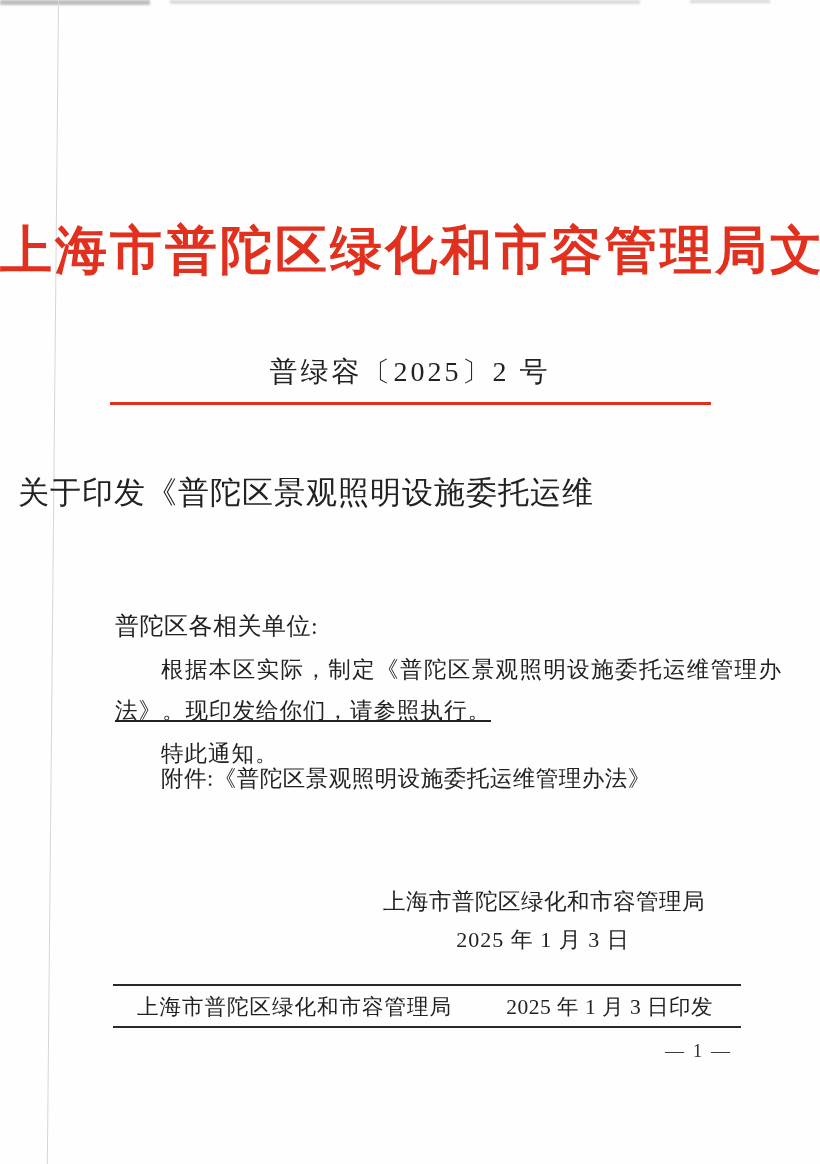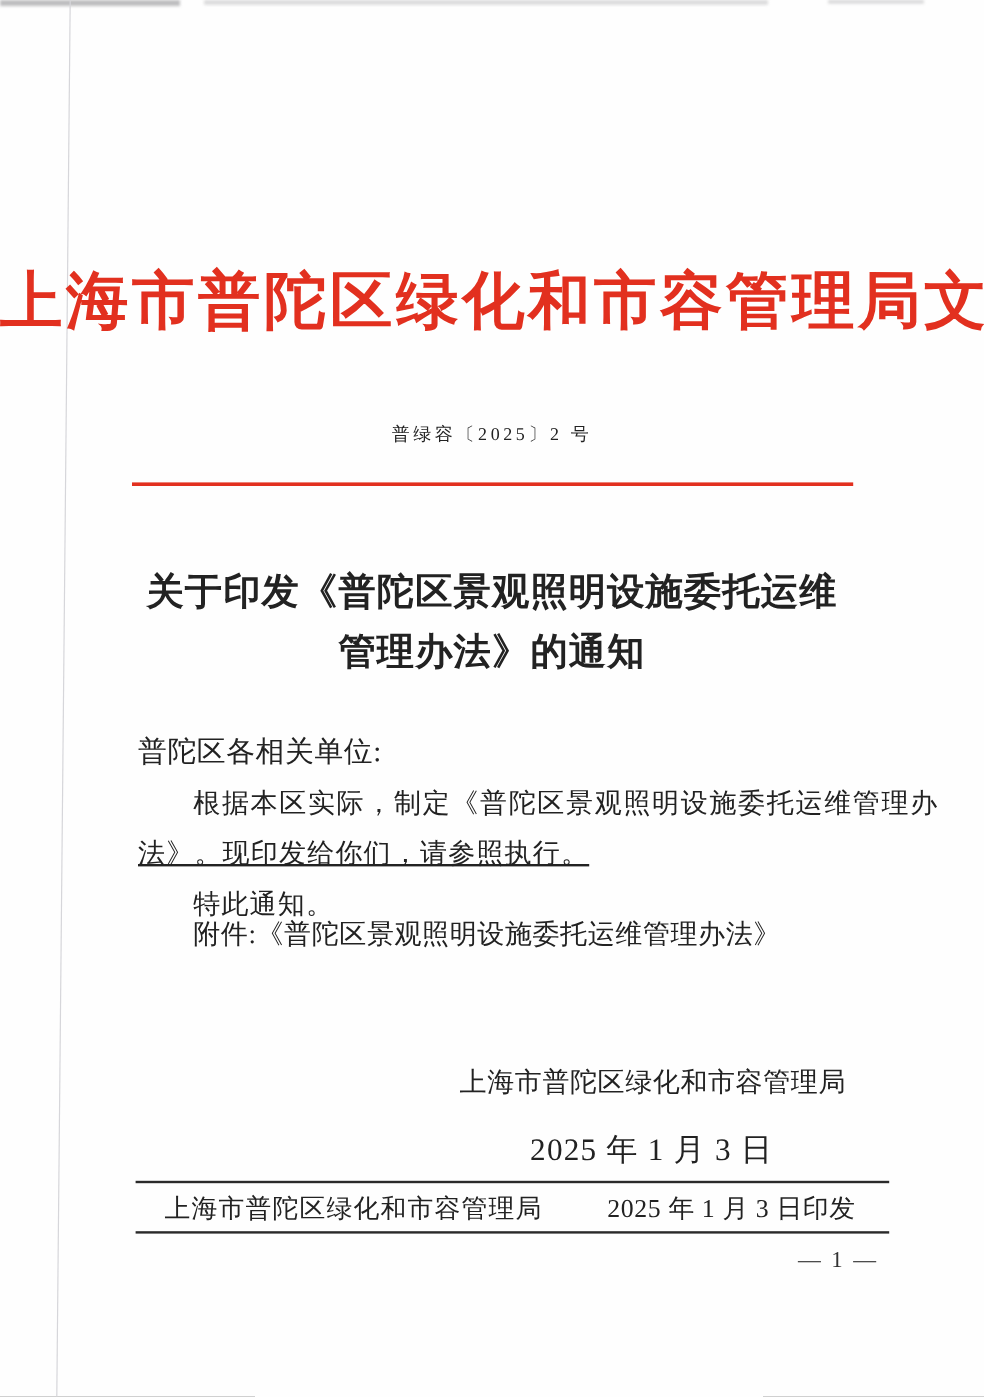--- a/index.html
+++ b/index.html
@@ -25,45 +25,45 @@
     background: #d6d6da; transform: rotate(0.55deg); transform-origin: top left;
   }
   
   .header-title {
     position: absolute; top: 216px; left: 0; width: 100%;
     text-align: center; color: var(--accent-red);
     font-size: 52px; font-weight: bold; letter-spacing: 3px; white-space: nowrap;
   }
   .doc-number {
     position: absolute; top: 353px; left: 0; width: 100%;
-    text-align: center; font-size: 15px; letter-spacing: 3px;
+    text-align: center; font-size: 28px; letter-spacing: 3px;
   }
   .red-divider {
     position: absolute; top: 402px; left: 110px; width: 601px; height: 3px;
     background: var(--accent-red);
   }
   
   .notice-title {
     position: absolute; top: 468px; left: 0; width: 100%;
-    text-align: center; font-size: 31px; font-weight: bold;
-    line-height: 50px; letter-spacing: 1px;
+    text-align: left; font-size: 31px; font-weight: normal;
+    line-height: 50px; letter-spacing: 1px; padding-left: 18px;
   }
   
   .salutation { position: absolute; top: 610px; left: 115px; font-size: 24px; letter-spacing: .5px; }
   .body-line-1 {
     position: absolute; top: 654px; left: 115px; width: 625px;
     font-size: 22.5px; letter-spacing: 1.4px; text-indent: 46px; white-space: nowrap;
   }
   .body-line-2 { position: absolute; top: 695px; left: 115px; font-size: 22.5px; letter-spacing: 1px; text-decoration: underline; }
   .closing     { position: absolute; top: 738px; left: 161px; font-size: 22.5px; letter-spacing: 1px; }
   .attachment  { position: absolute; top: 763px; left: 161px; font-size: 22.5px; letter-spacing: .5px; }
   
   .signature { position: absolute; top: 886px; left: 383px; width: 320px; text-align: center; }
   .signature .org  { font-size: 22.5px; letter-spacing: .5px; white-space: nowrap; }
-  .signature .date { margin-top: 24px; font-size: 26px; letter-spacing: 1px; white-space: nowrap; }
+  .signature .date { margin-top: 8px; font-size: 22px; letter-spacing: 1px; white-space: nowrap; }
   
   .record-box {
     position: absolute; top: 984px; left: 113px; width: 628px; height: 44px;
     border-top: 2px solid #2a2a2a; border-bottom: 2px solid #2a2a2a;
     display: flex; align-items: center; justify-content: space-between;
     padding: 0 28px 0 24px; font-size: 21.5px;
   }
   .record-box .issuer { letter-spacing: 1px; white-space: nowrap; }
   .record-box .print-date { letter-spacing: .5px; white-space: nowrap; text-align: right; }
   
@@ -83,21 +83,20 @@
   <div class="scan-line"></div>
 
   <div class="header-title">上海市普陀区绿化和市容管理局文件</div>
 
   <div class="doc-number">普绿容〔2025〕2 号</div>
 
   <div class="red-divider"></div>
 
   <div class="notice-title">
     <div>关于印发《普陀区景观照明设施委托运维</div>
-    <div>管理办法》的通知</div>
   </div>
 
   <div class="salutation">普陀区各相关单位:</div>
 
   <div class="body-line-1">根据本区实际，制定《普陀区景观照明设施委托运维管理办</div>
 
   <div class="body-line-2">法》。现印发给你们，请参照执行。</div>
 
   <div class="closing">特此通知。</div>
 

